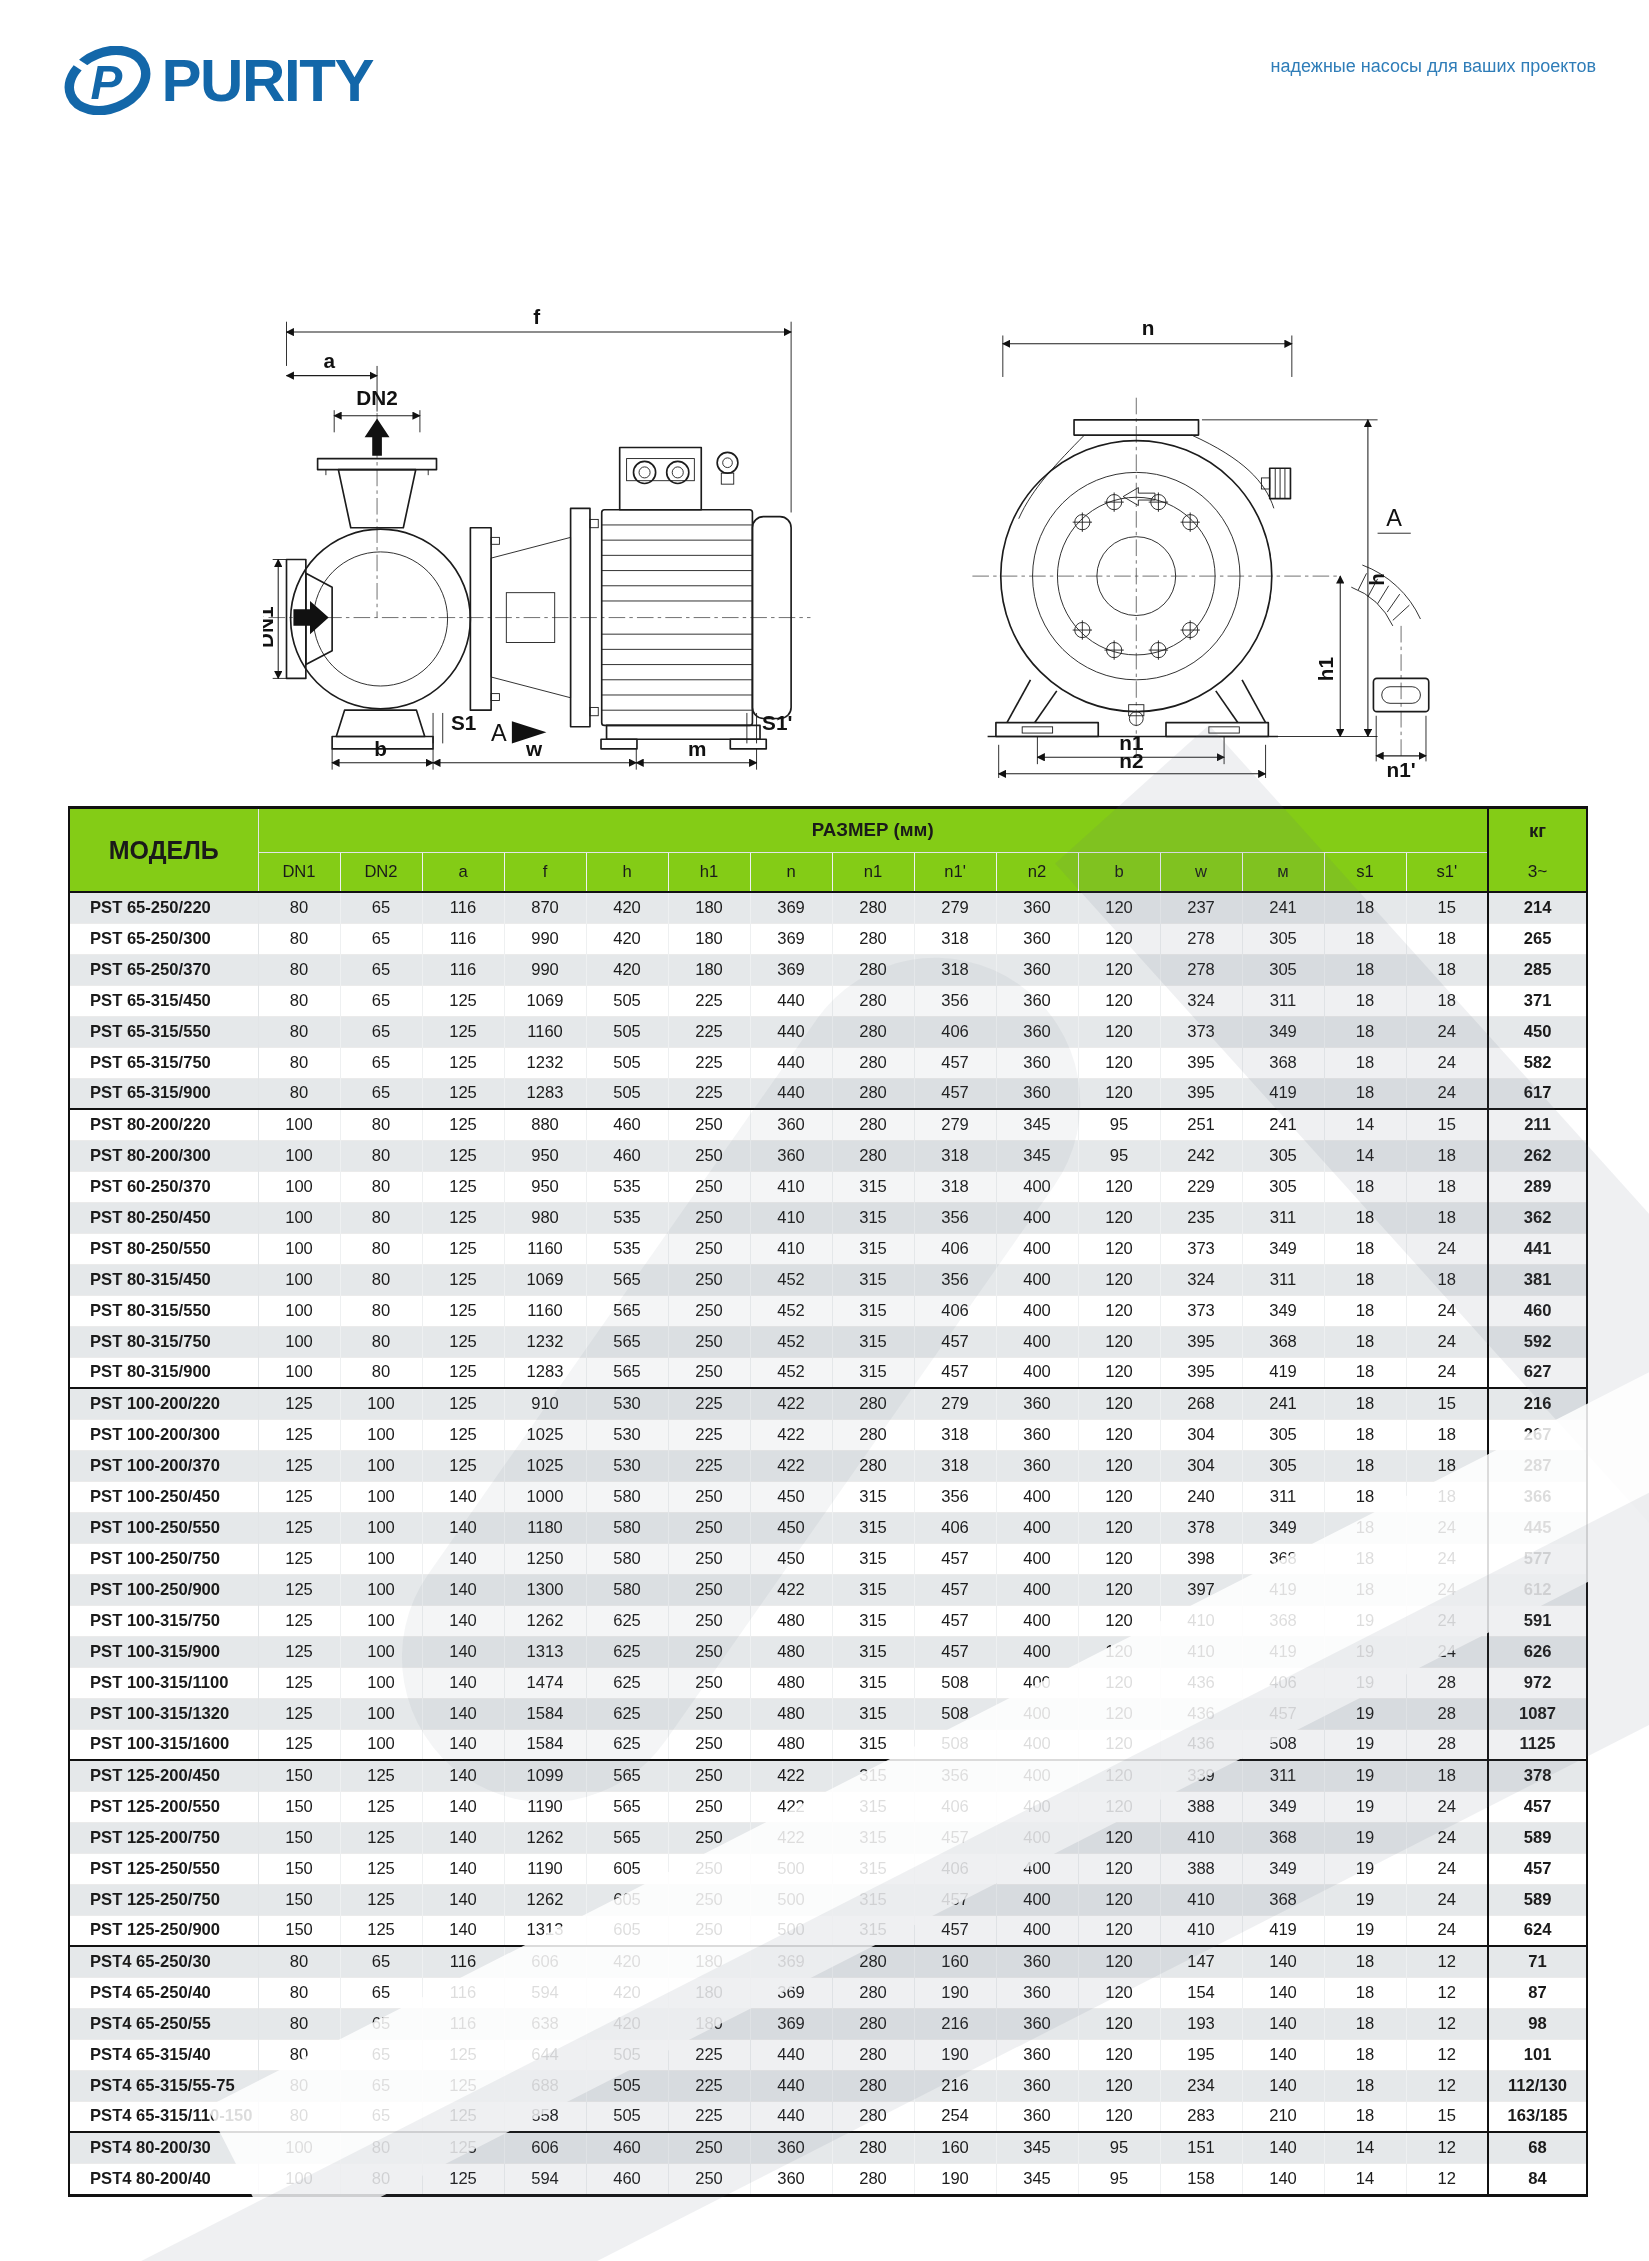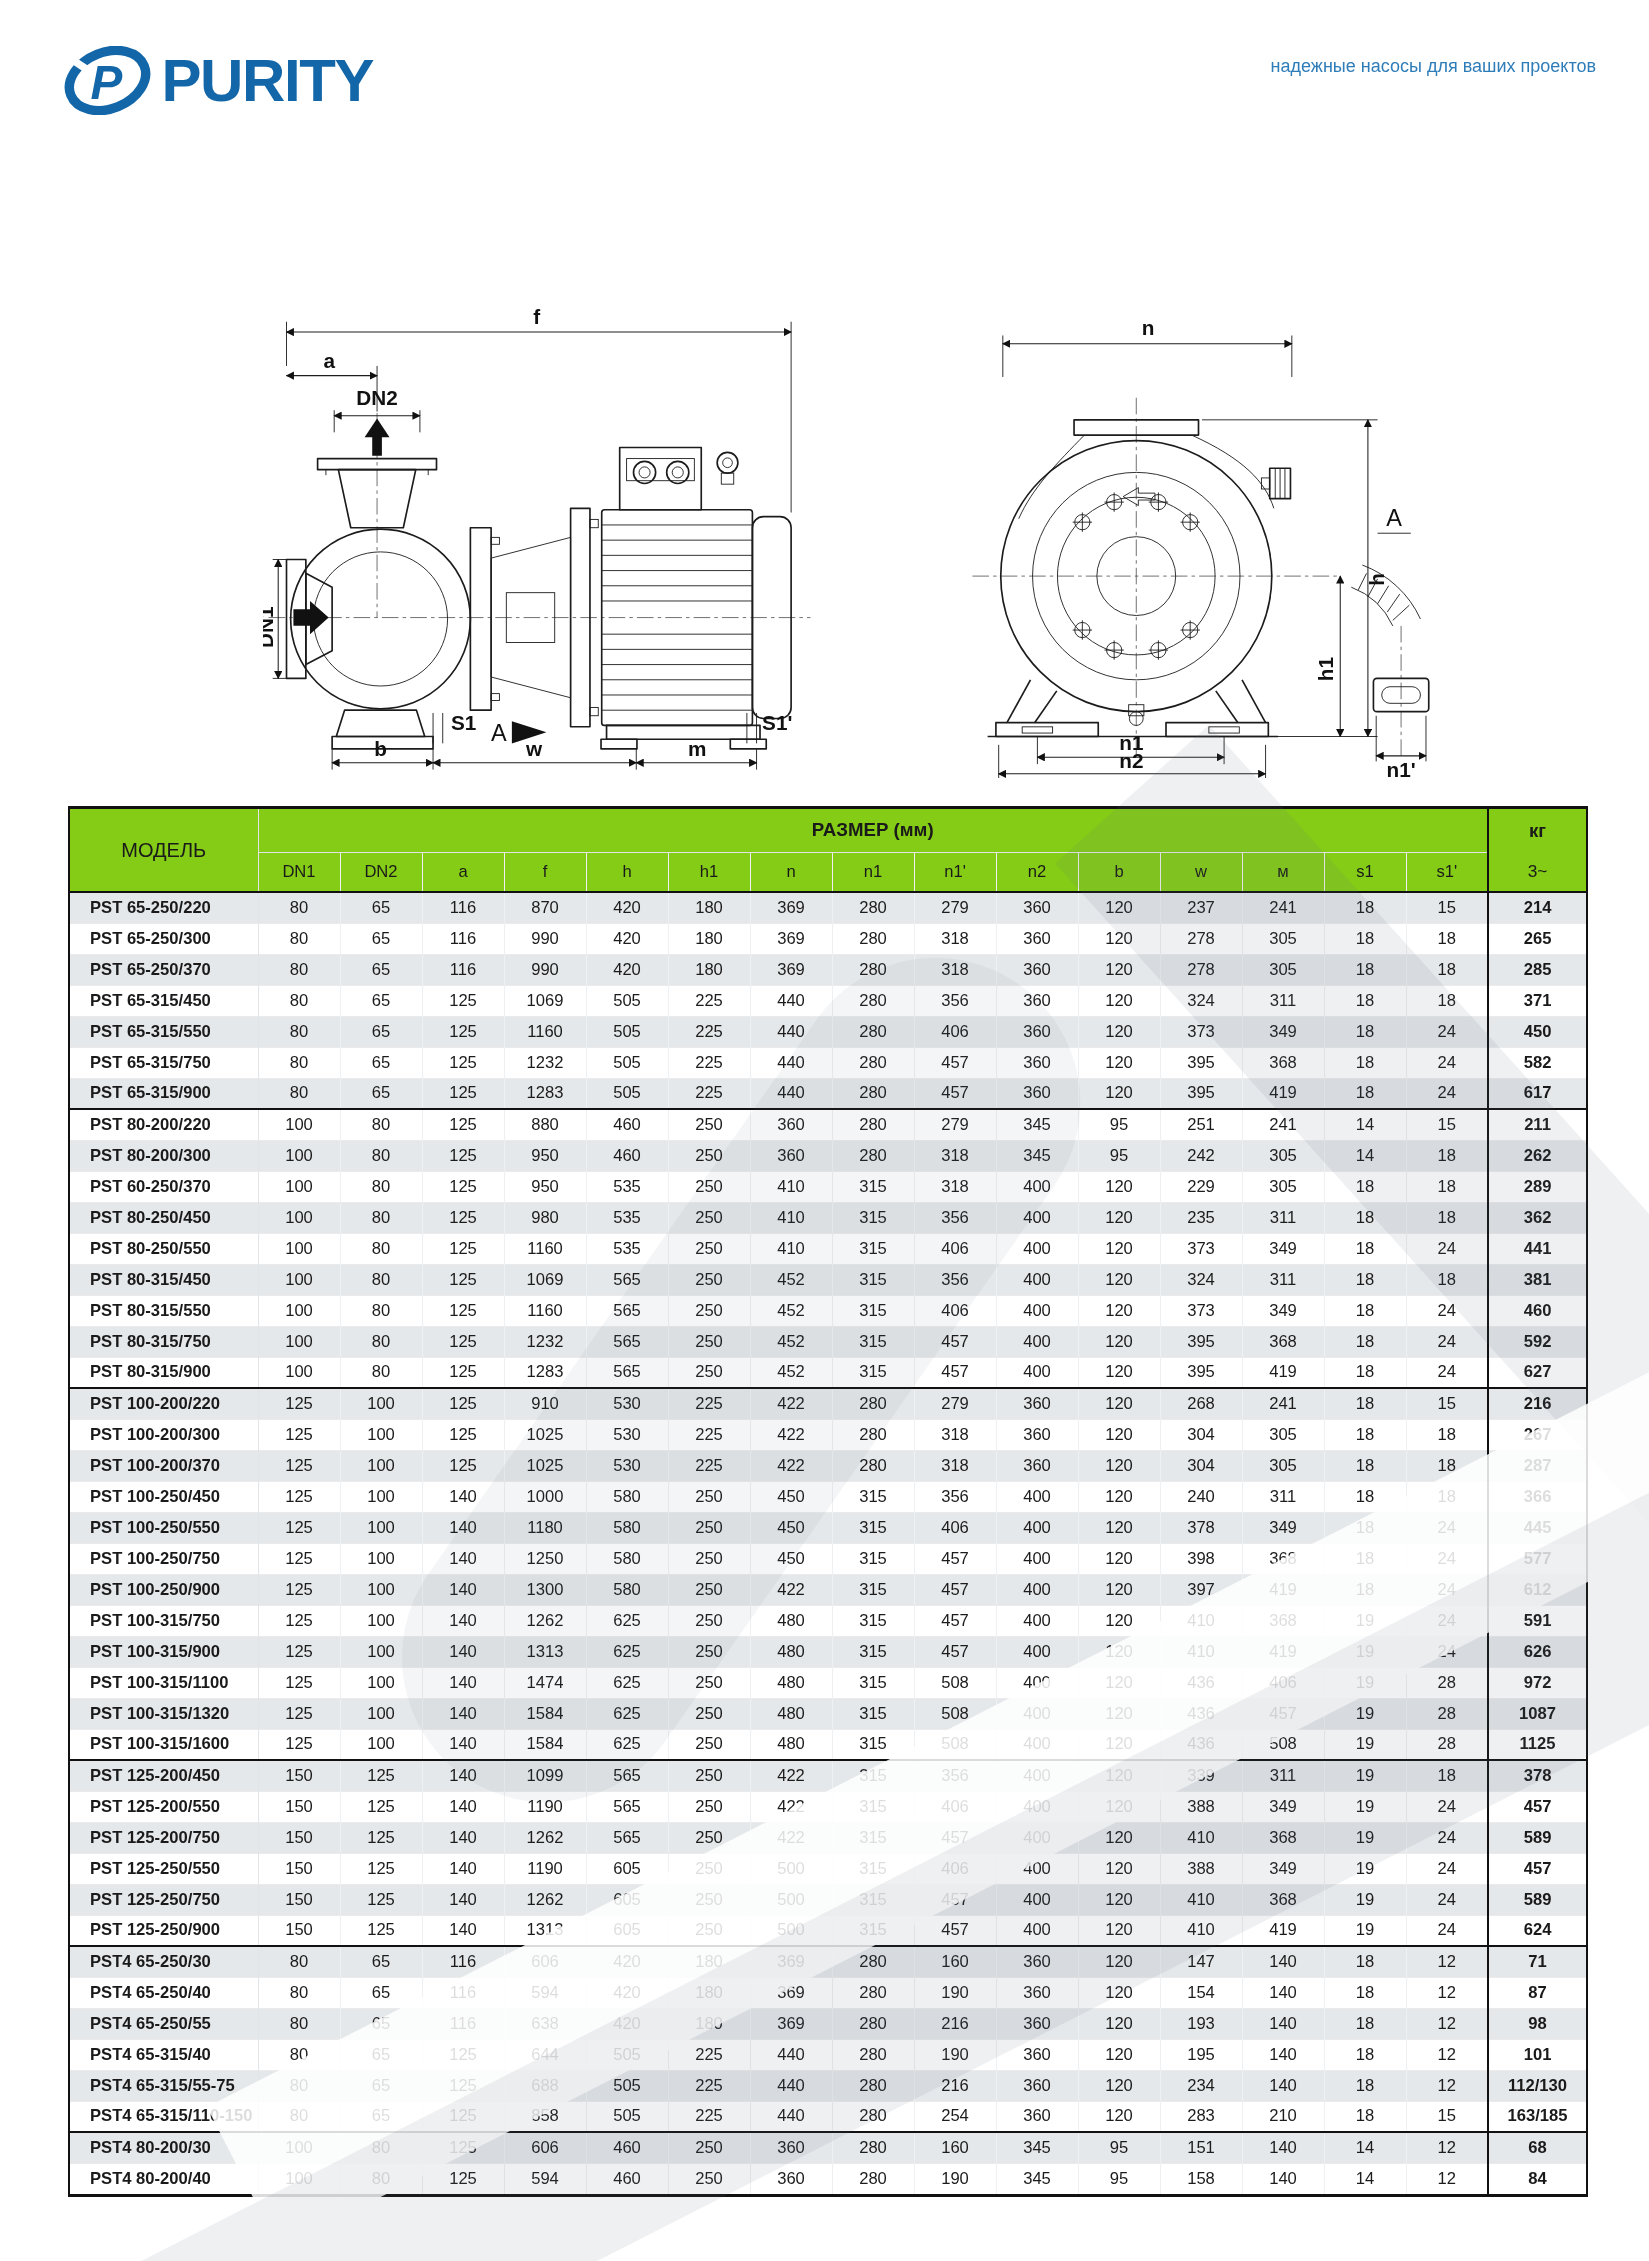--- a/index.html
+++ b/index.html
@@ -31,21 +31,21 @@
   
   .table-wrap{
     position:absolute; left:68px; top:806px; z-index:2;
     border:2.1px solid #111; border-top-width:3.5px; border-bottom-width:3.5px;
   }
   table{border-collapse:collapse; table-layout:fixed; width:1509px; background:#fff;}
   col.c-model{width:188px;} col.c-dim{width:82px;} col.c-kg{width:98px;}
   th,td{padding:0; vertical-align:middle; overflow:hidden; white-space:nowrap;}
   thead tr.h1{height:43px;} thead tr.h2{height:40px;}
   thead th{background:#84cc16; font-weight:400;}
-  .th-model{font-weight:400; font-size:20px; text-align:center; border-right:1.4px solid #e2e5e7;}
+  .th-model{font-weight:700; font-size:25px; text-align:center; border-right:1.4px solid #e2e5e7;}
   .th-size{font-weight:700; font-size:18.7px; text-align:center; border-bottom:1.4px solid #e2e5e7;}
   .th-kg{font-weight:700; font-size:18.7px; text-align:center; border-left:2.1px solid #111;}
   .th-dim{font-size:16.6px; text-align:center; border-left:1.4px solid #eef0f1;}
   .th-dim:first-child{border-left:none;}
   .th-kgsub{font-size:17.3px; text-align:center; border-left:2.1px solid #111;}
   thead{border-bottom:2.8px solid #111;}
   tbody tr{height:31px; border-top:0.7px solid rgba(0,0,0,0.08);}
   tbody tr:first-child{border-top:none;}
   tbody tr.shade td{background:var(--row-shade,#e5e8ea);}
   tbody tr.sep{border-top:2.8px solid #111;}

